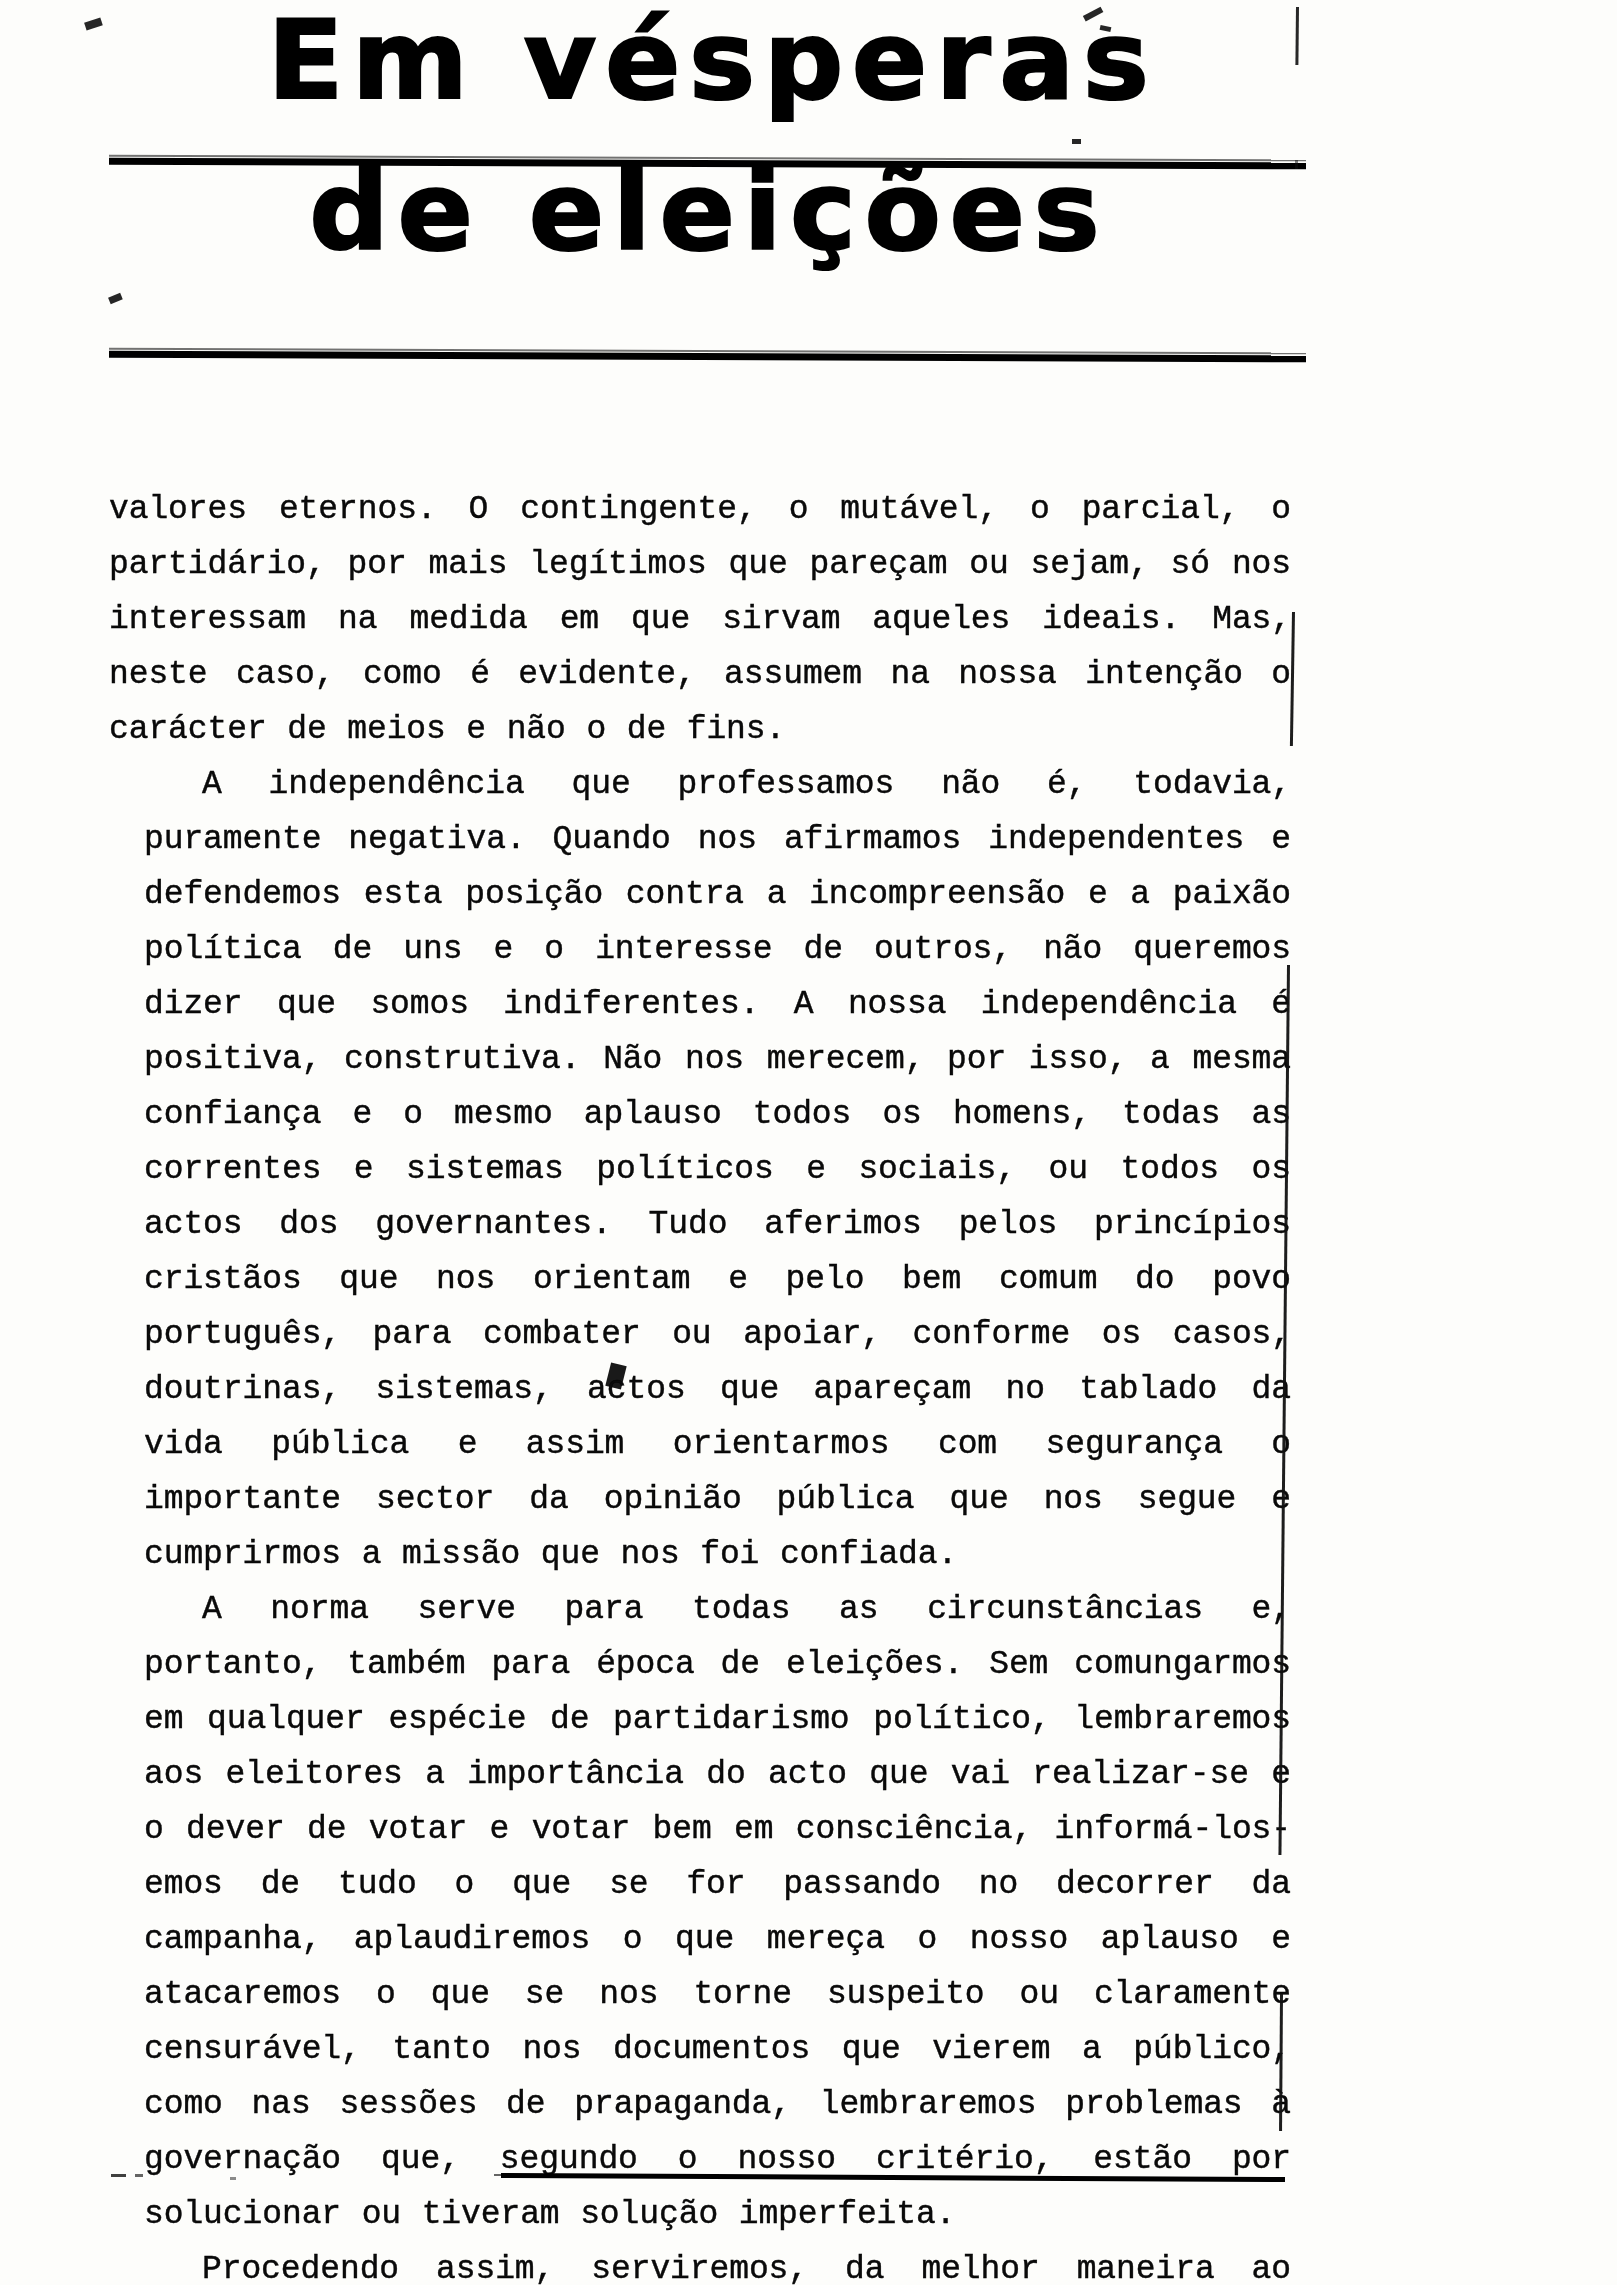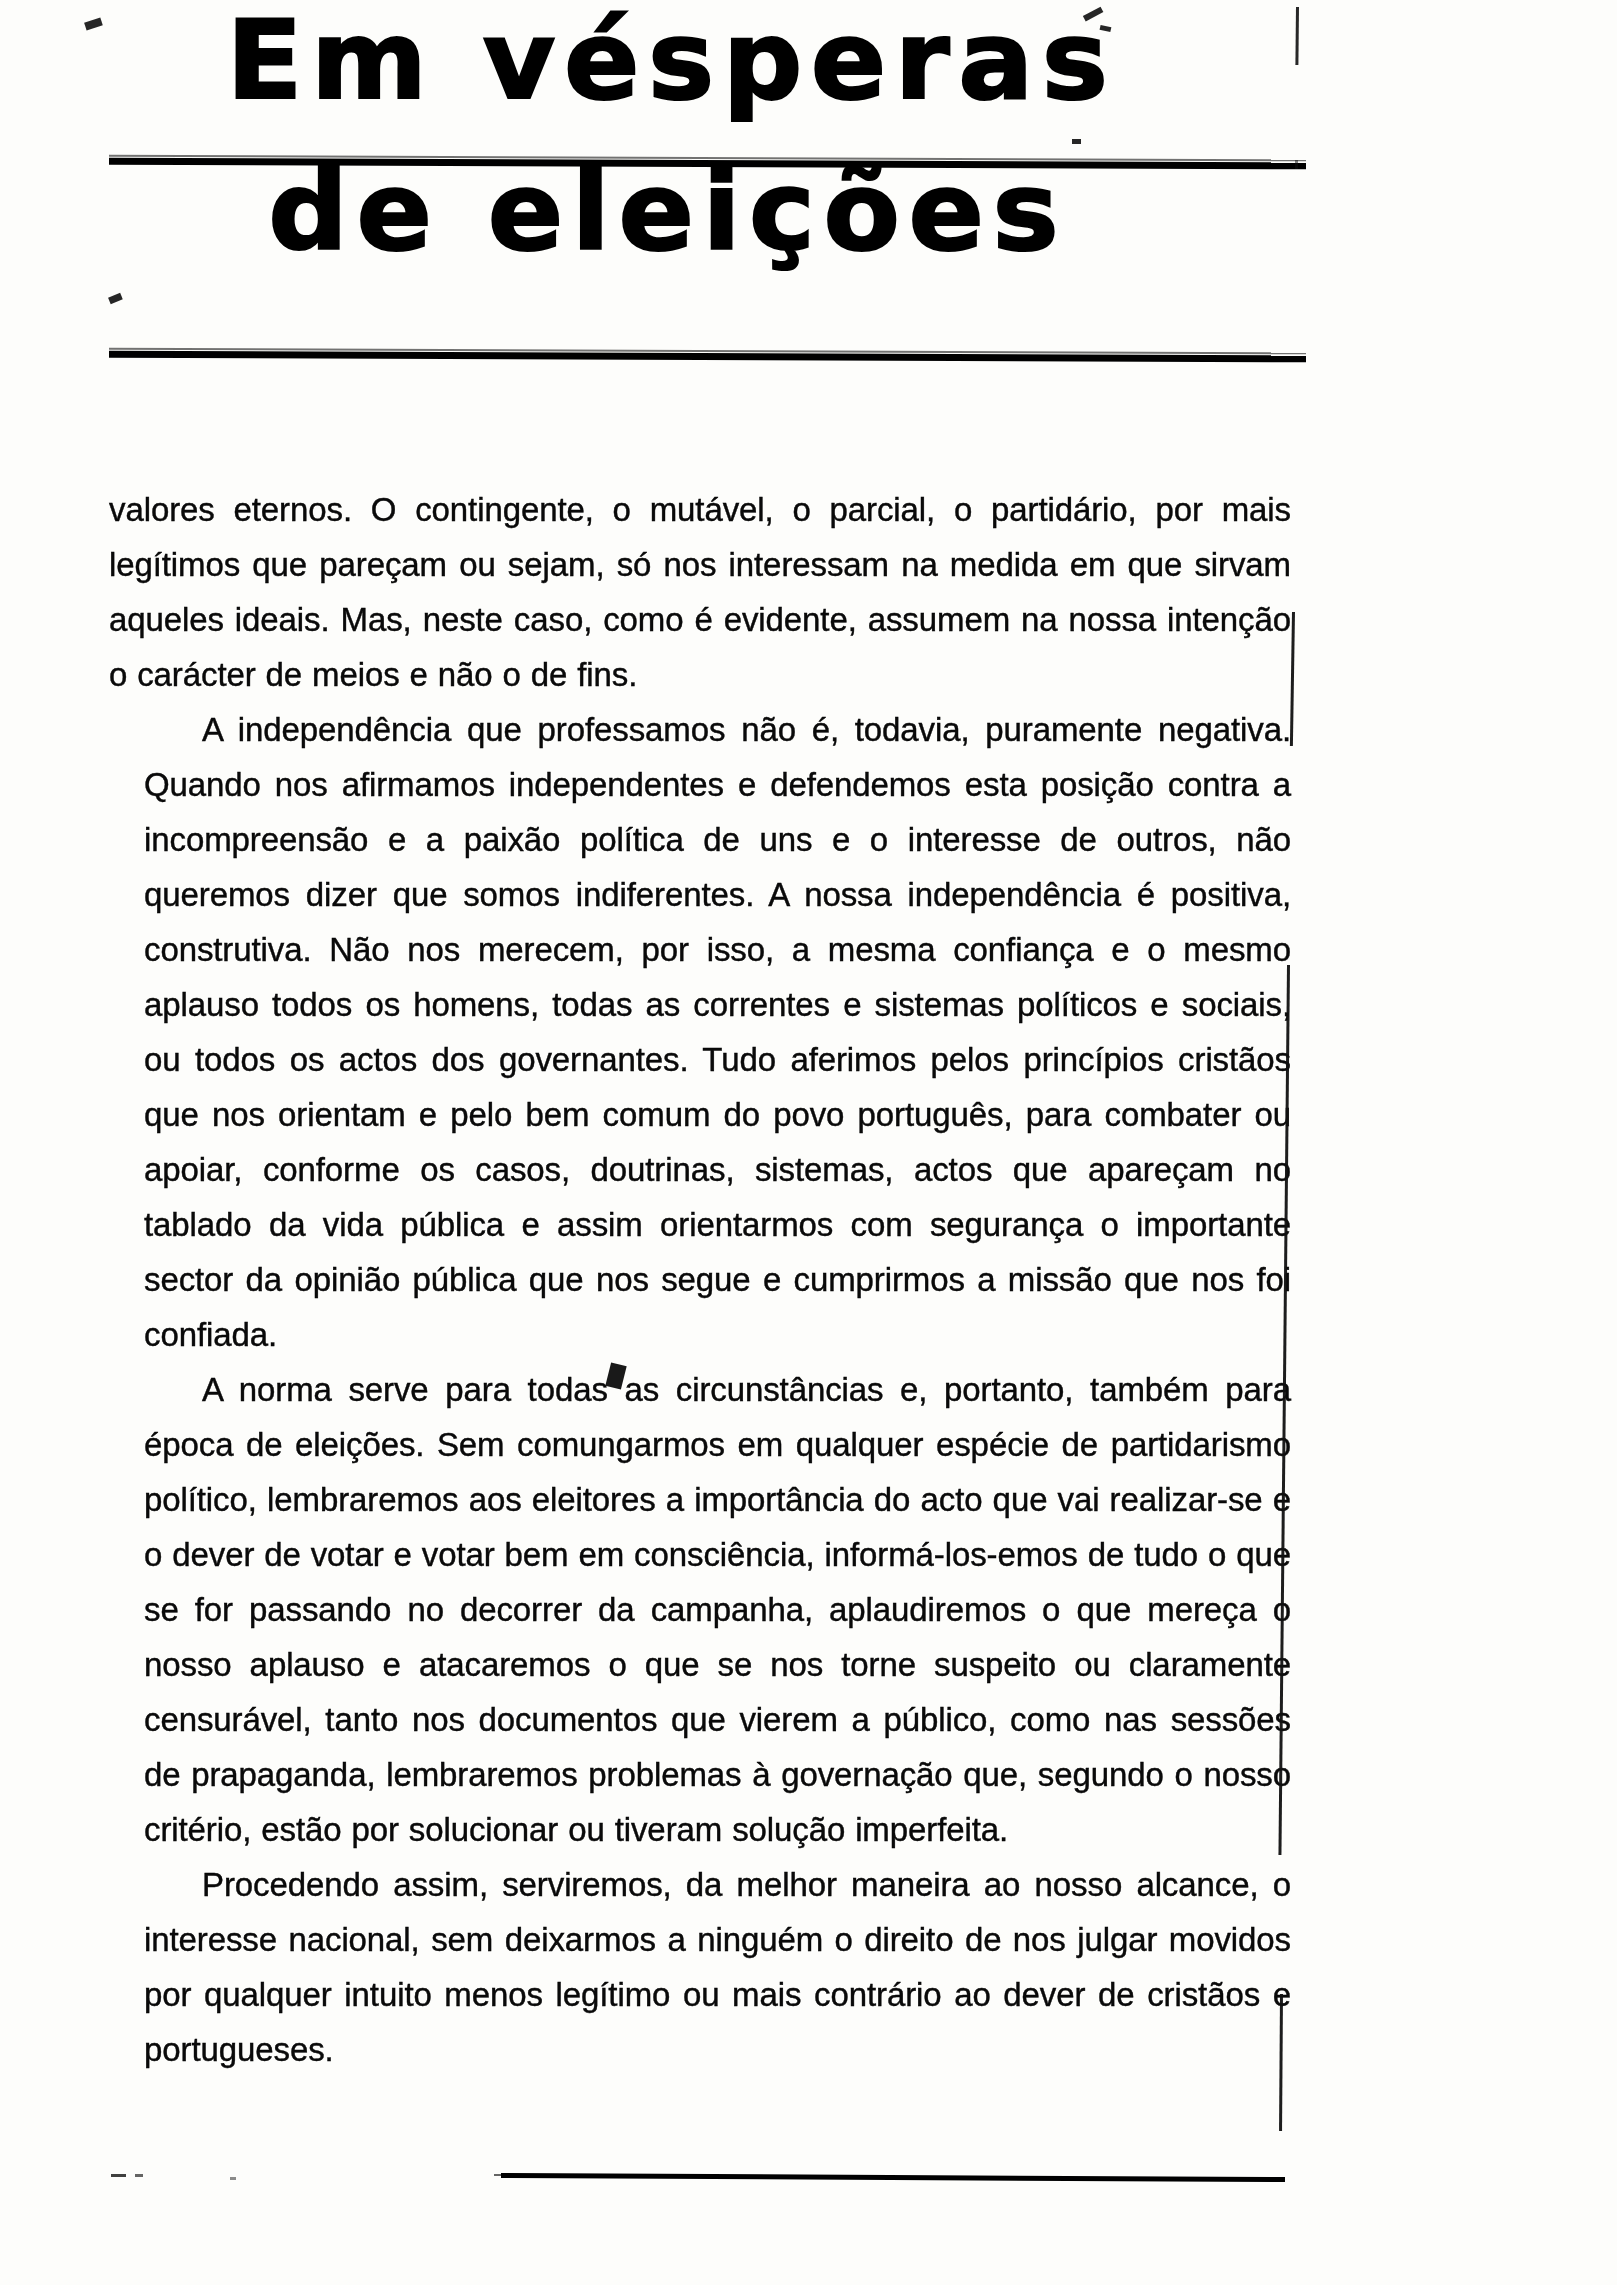--- a/index.html
+++ b/index.html
@@ -24,20 +24,21 @@
     inset: 0;
     background: #fdfdfb;
   }
 
   
   .masthead {
     position: absolute;
     left: 0;
     top: 0;
     width: 1326px;
+    padding-left: 41px;
   }
   .headline-line {
     position: relative;
     font-family: "DejaVu Sans", "Liberation Sans", sans-serif;
     font-weight: 700;
     font-size: 108px;
     line-height: 1.0;
     letter-spacing: 8.3px;
     color: #000;
     text-align: center;
@@ -98,21 +99,21 @@
 
   
   .article {
     position: absolute;
     left: 109px;
     top: 482px;
     width: 1182px;
   }
   .para {
     margin: 0;
-    font-family: Liberation Sans, sans-serif;
+    font-family: Liberation Mono, monospace;
     font-size: 33px;
     line-height: 55px;
     text-align: justify;
     text-align-last: left;
     letter-spacing: -0.1px;
     word-spacing: 0.9px;
     color: #0a0a0a;
     -webkit-text-stroke: 0.4px #000;
   }
   .para + .para { margin-top: 0; }

